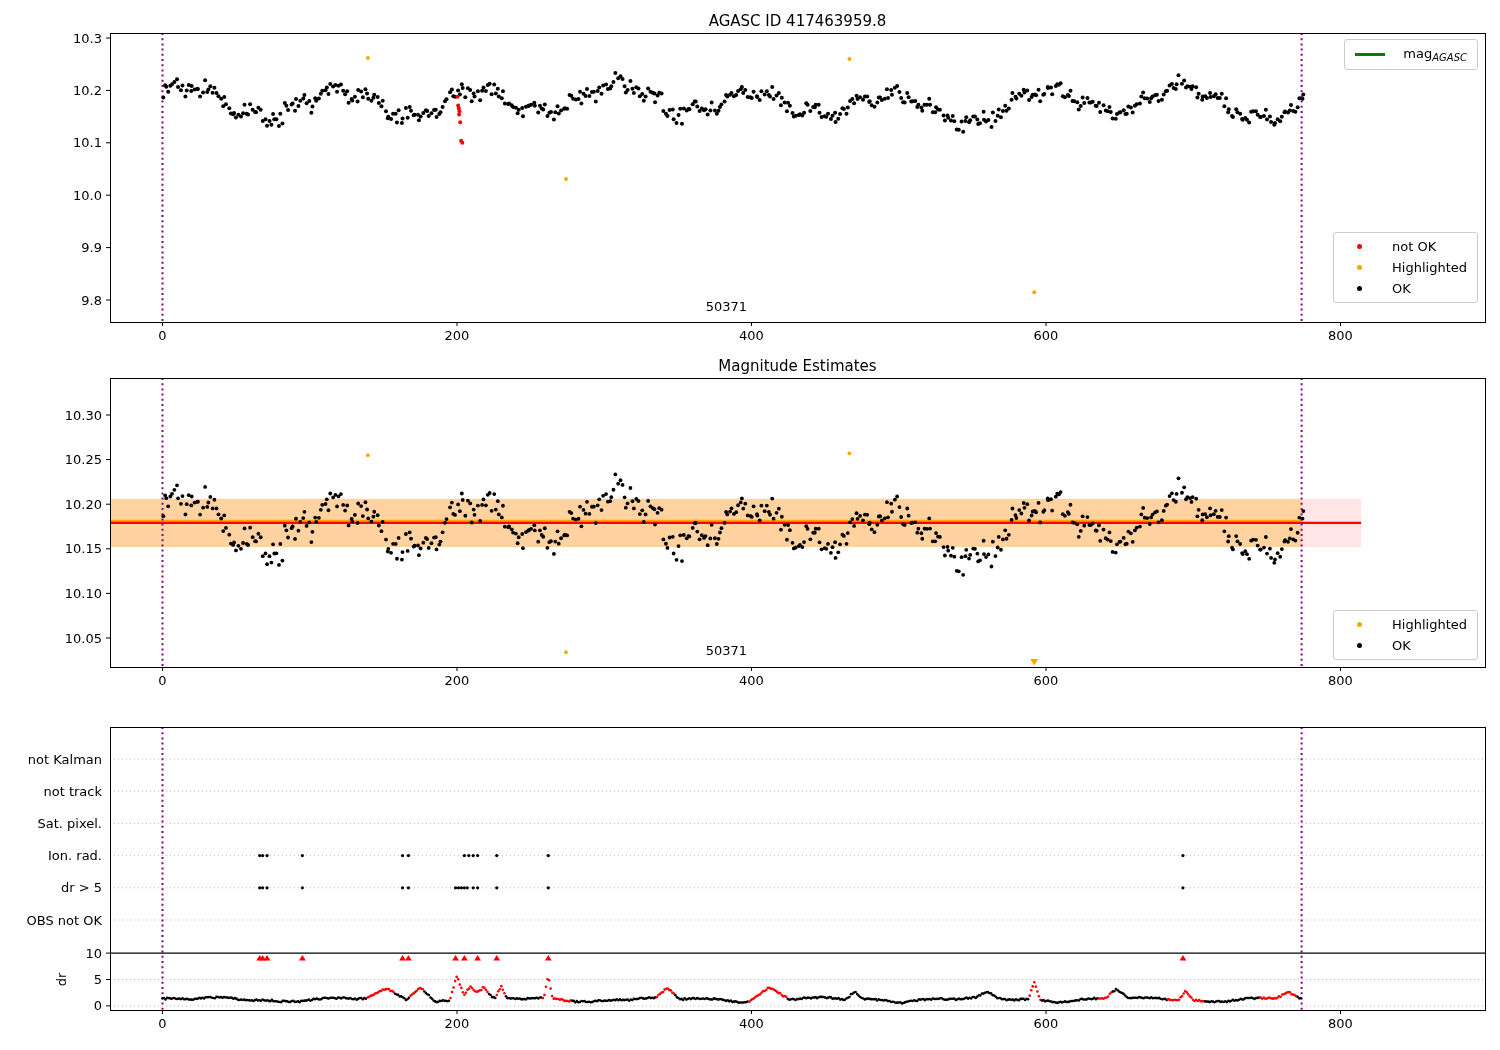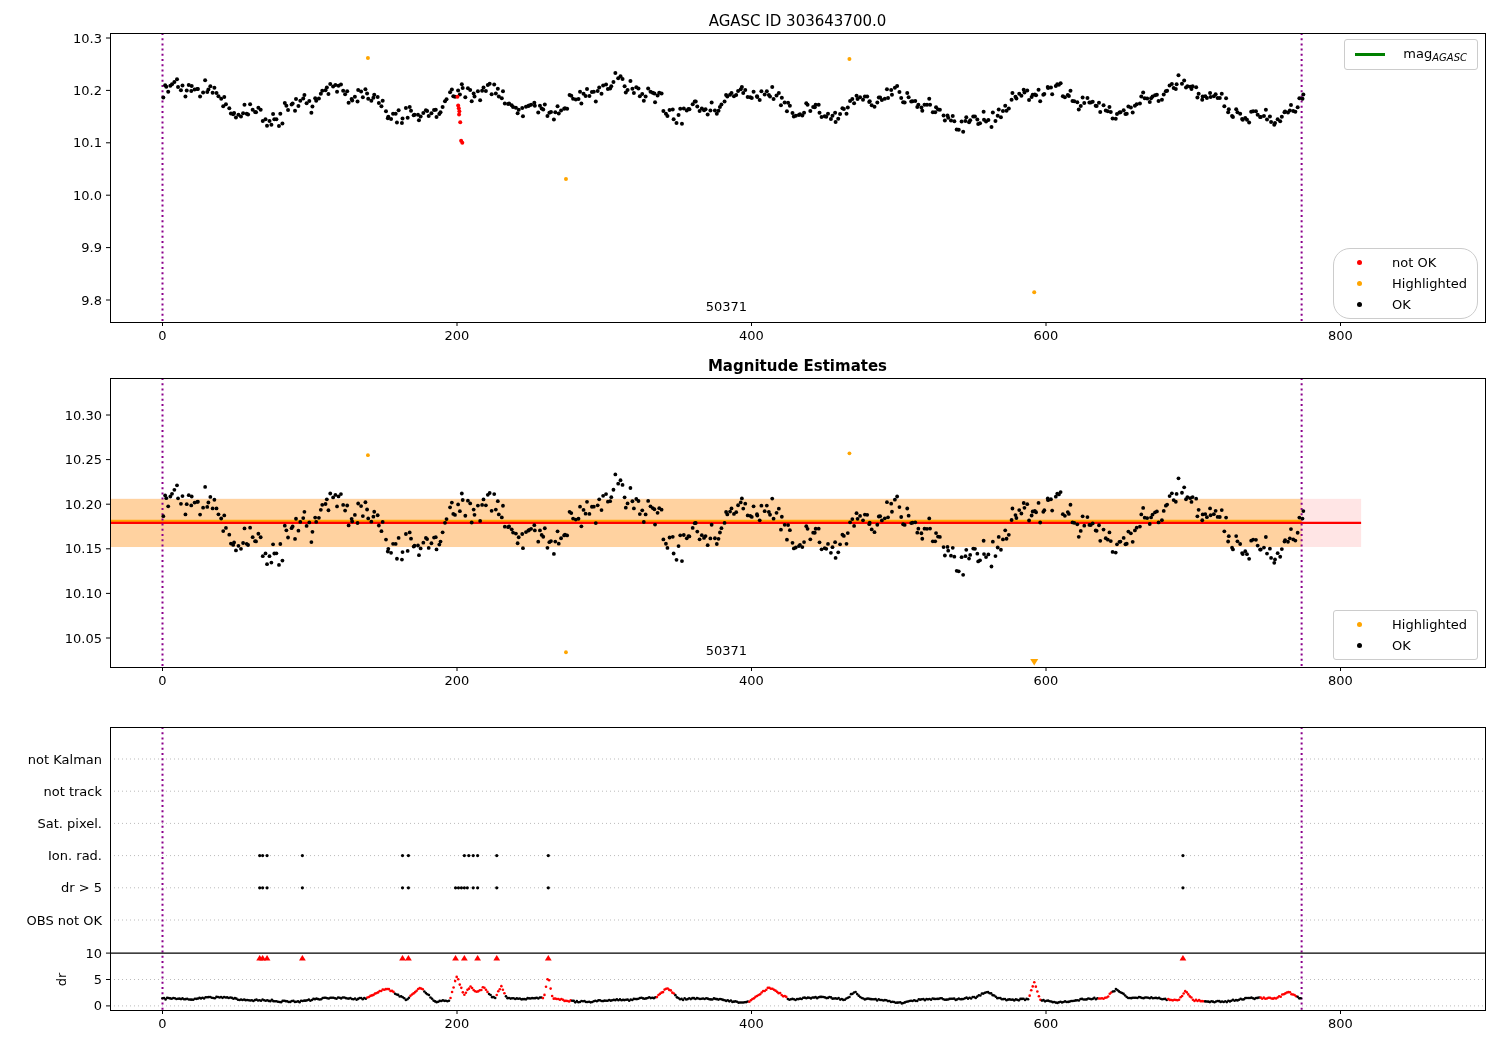--- a/index.html
+++ b/index.html
@@ -2079,33 +2079,33 @@
         <line x1="106" x2="110" y1="953.1" y2="953.1" stroke="#000000" stroke-width="1"></line>
         <text x="102" y="957.6" text-anchor="end">10</text>
         <line x1="106" x2="110" y1="979.5" y2="979.5" stroke="#000000" stroke-width="1"></line>
         <text x="102" y="984" text-anchor="end">5</text>
         <line x1="106" x2="110" y1="1005.9" y2="1005.9" stroke="#000000" stroke-width="1"></line>
         <text x="102" y="1010.4" text-anchor="end">0</text>
         <text x="66" y="979.5" text-anchor="middle" transform="rotate(-90 66 979.5)">dr</text>
       </g>
     </svg>
 
-  <div class="title" style="top:12px;">AGASC ID 303643700.0</div>
-  <div class="title" style="top:357px;font-weight:bold;">Magnitude Estimates</div>
+  <div class="title" style="top:12px;">AGASC ID 417463959.8</div>
+  <div class="title" style="top:357px;">Magnitude Estimates</div>
 
   <div class="legend" style="top:39px;">
     <div class="lrow">
       <span class="lsample">
         <span class="lline" style="border-top-color: rgb(0, 128, 0);"></span>
       </span>
       <span><span>mag</span><span class="lsub">AGASC</span></span>
     </div>
   </div>
 
-  <div class="legend" style="top:248px;border-radius:17px;">
+  <div class="legend" style="top:232px;">
     <div class="lrow">
       <span class="lsample">
           <span class="ldot" style="background: rgb(255, 0, 0);"></span>
         </span>
       <span>not OK</span>
     </div>
     <div class="lrow">
       <span class="lsample">
           <span class="ldot" style="background: rgb(255, 165, 0);"></span>
         </span>

